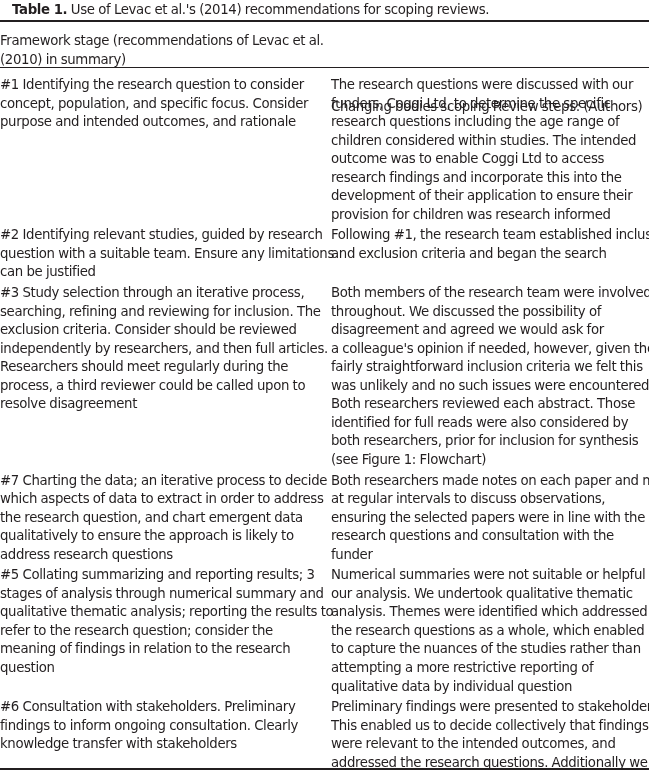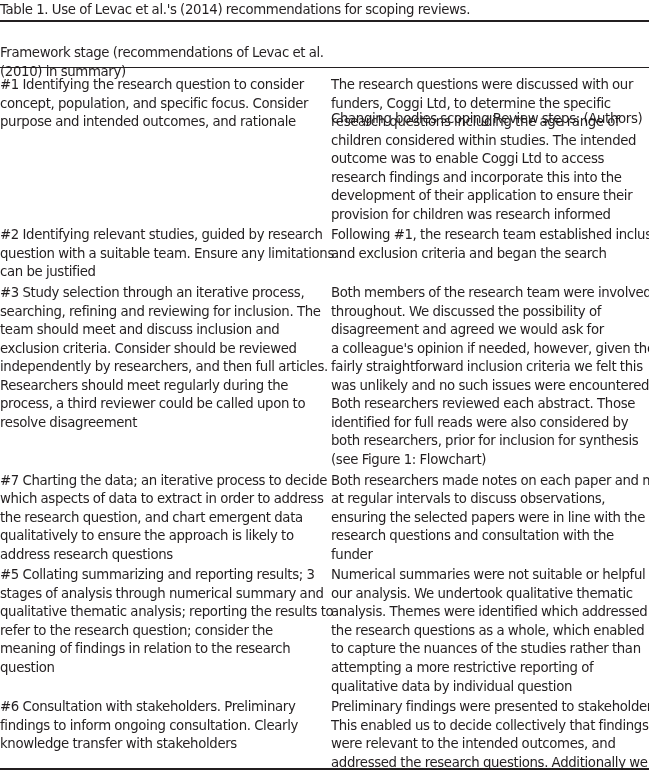--- a/index.html
+++ b/index.html
@@ -10,26 +10,26 @@
     font-size: 13.3px;
     line-height: 18.55px;
     letter-spacing: -0.35px;
     word-spacing: -0.3px;
   }
   .caption {
     position: absolute; left: 0; top: 0; width: 649px;
     height: 20px; line-height: 20px;
     white-space: nowrap;
   }
-  .caption .lbl { font-weight: normal; }
+  .caption .lbl { font-weight: bold; padding-left: 12px; }
   .rule { position: absolute; left: 0; width: 649px; background: #231f20; }
   .rule.top { top: 20px; height: 1.5px; }
   .rule.mid { top: 67px; height: 1px; }
   .rule.bot { top: 768px; height: 1.5px; }
-  .header-row { position: absolute; left: 0; top: 44px; width: 568px; height: 38px; text-decoration: underline; }
+  .header-row { position: absolute; left: 0; top: 32px; width: 568px; height: 38px; text-decoration: underline; }
   .hcell { position: absolute; }
   .hcell.c1 { left: 0; top: 0; width: 320px; }
   .hcell.c2 { left: 331px; top: 18px; width: 318px; white-space: nowrap; margin-top: 48px; }
   .body-rows { position: absolute; left: 0; top: 76px; width: 649px; }
   .row { position: absolute; left: 0; width: 649px; }
   .cell { position: absolute; top: 0; padding-left: 10px; text-indent: -10px; }
   .cell.c1 { left: 0; width: 320px; }
   .cell.c2 { left: 331px; width: 318px; }
   .line { display: block; white-space: nowrap; }
 </style>
@@ -81,21 +81,20 @@
       </div>
       <div class="cell c2">
         <span class="line">Following #1, the research team established inclusion</span>
         <span class="line">and exclusion criteria and began the search</span>
       </div>
     </div>
     <div class="row" style="top: 208.05px;">
       <div class="cell c1">
         <span class="line">#3 Study selection through an iterative process,</span>
         <span class="line">searching, refining and reviewing for inclusion. The</span>
-        <span class="line">team should meet and discuss inclusion and</span>
         <span class="line">exclusion criteria. Consider should be reviewed</span>
         <span class="line">independently by researchers, and then full articles.</span>
         <span class="line">Researchers should meet regularly during the</span>
         <span class="line">process, a third reviewer could be called upon to</span>
         <span class="line">resolve disagreement</span>
       </div>
       <div class="cell c2">
         <span class="line">Both members of the research team were involved</span>
         <span class="line">throughout. We discussed the possibility of</span>
         <span class="line">disagreement and agreed we would ask for</span>

